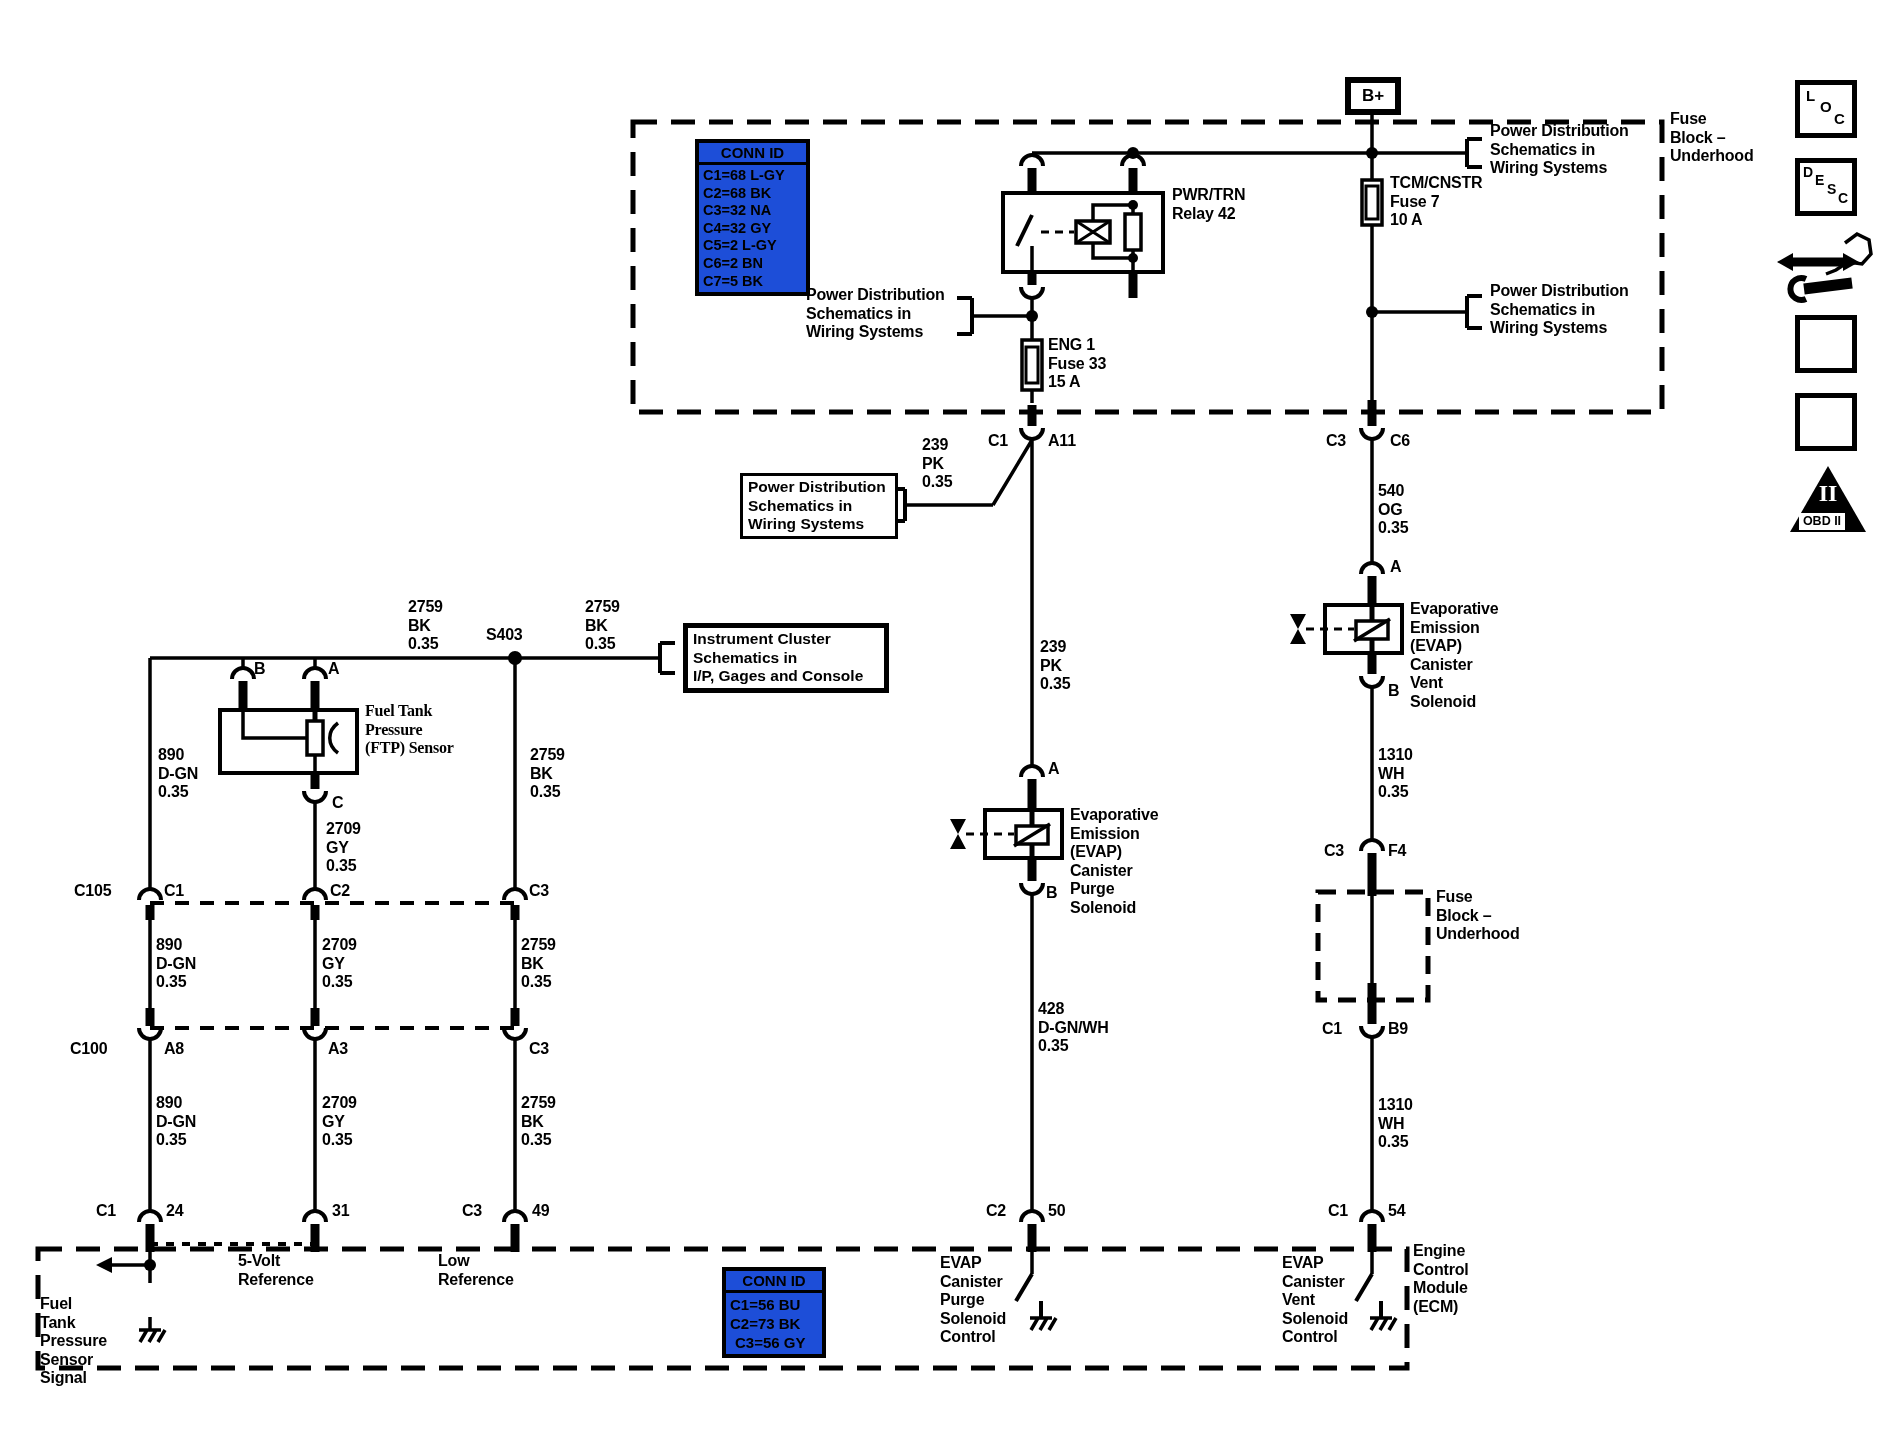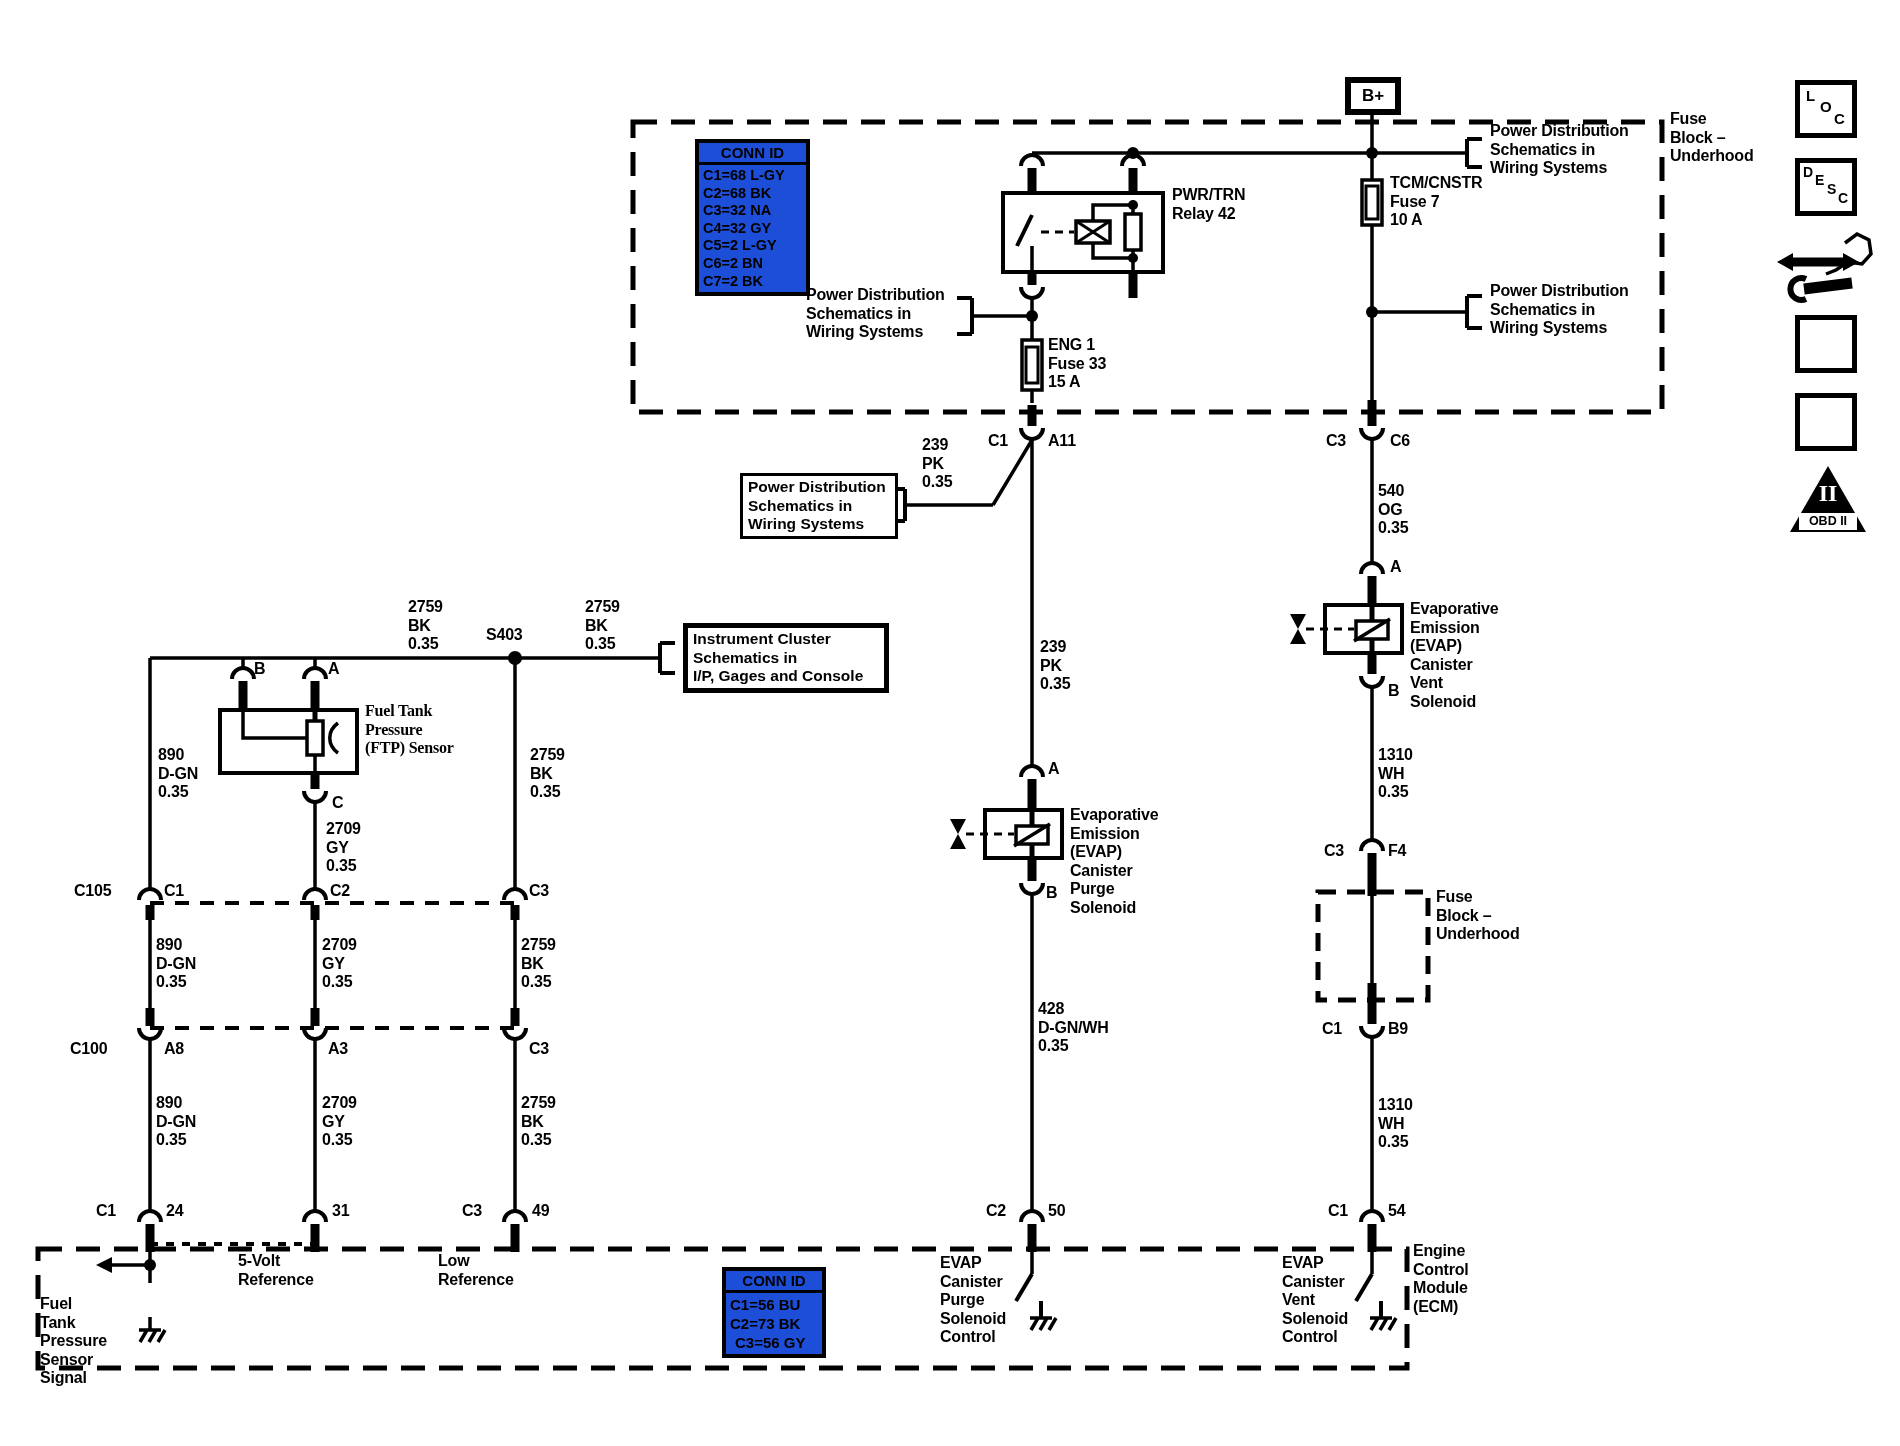--- a/index.html
+++ b/index.html
@@ -14,21 +14,21 @@
   .bplus{position:absolute;left:1345px;top:77px;width:44px;height:26px;border:6px solid #000;
          display:flex;align-items:center;justify-content:center;font-size:17px;font-weight:700;background:#fff;}
   .conn{position:absolute;border:4px solid #000;background:#1d4ed8;}
   .conn .hd{border-bottom:3px solid #000;text-align:center;font-weight:700;font-size:15px;padding:1px 2px;}
   .conn .rw{font-size:14.5px;font-weight:700;line-height:17.6px;padding:0 3px;white-space:nowrap;}
   .conn .rws{padding:2px 1px;}
   .sq{position:absolute;width:52px;height:48px;border:5px solid #000;background:#fff;}
   .sq span{position:absolute;font-weight:700;font-size:15px;}
   .obd-numeral{position:absolute;left:1800px;top:480px;width:56px;height:26px;text-align:center;
                color:#fff;font-family:"Liberation Serif",serif;font-size:24px;font-weight:700;line-height:26px;}
-  .obd-label{position:absolute;left:1799px;top:513px;width:58px;height:17px;background:#fff;
+  .obd-label{position:absolute;left:1799px;top:513px;width:46px;height:17px;background:#fff;
              text-align:center;font-size:12.5px;font-weight:700;line-height:17px;}
 </style>
 </head>
 <body>
 
 <div class="canvas">
 
   <svg width="1900" height="1446" viewBox="0 0 1900 1446">
 
     <g fill="none" stroke="#000" stroke-width="5" stroke-dasharray="24 14">
@@ -186,21 +186,21 @@
 
   <div class="conn" style="left:695px;top:139px;width:107px;">
     <div class="hd">CONN ID</div>
     <div class="rws">
       <div class="rw">C1=68 L-GY</div>
       <div class="rw">C2=68 BK</div>
       <div class="rw">C3=32 NA</div>
       <div class="rw">C4=32 GY</div>
       <div class="rw">C5=2 L-GY</div>
       <div class="rw">C6=2 BN</div>
-      <div class="rw">C7=2 BK</div>
+      <div class="rw">C7=5 BK</div>
     </div>
   </div>
 
   <div class="conn" style="left:722px;top:1267px;width:96px;">
     <div class="hd">CONN ID</div>
     <div class="rws">
       <div class="rw" style="font-size:15px;line-height:19px;">C1=56 BU</div>
       <div class="rw" style="font-size:15px;line-height:19px;">C2=73 BK</div>
       <div class="rw" style="font-size:15px;line-height:19px;padding-left:8px;">C3=56 GY</div>
     </div>

